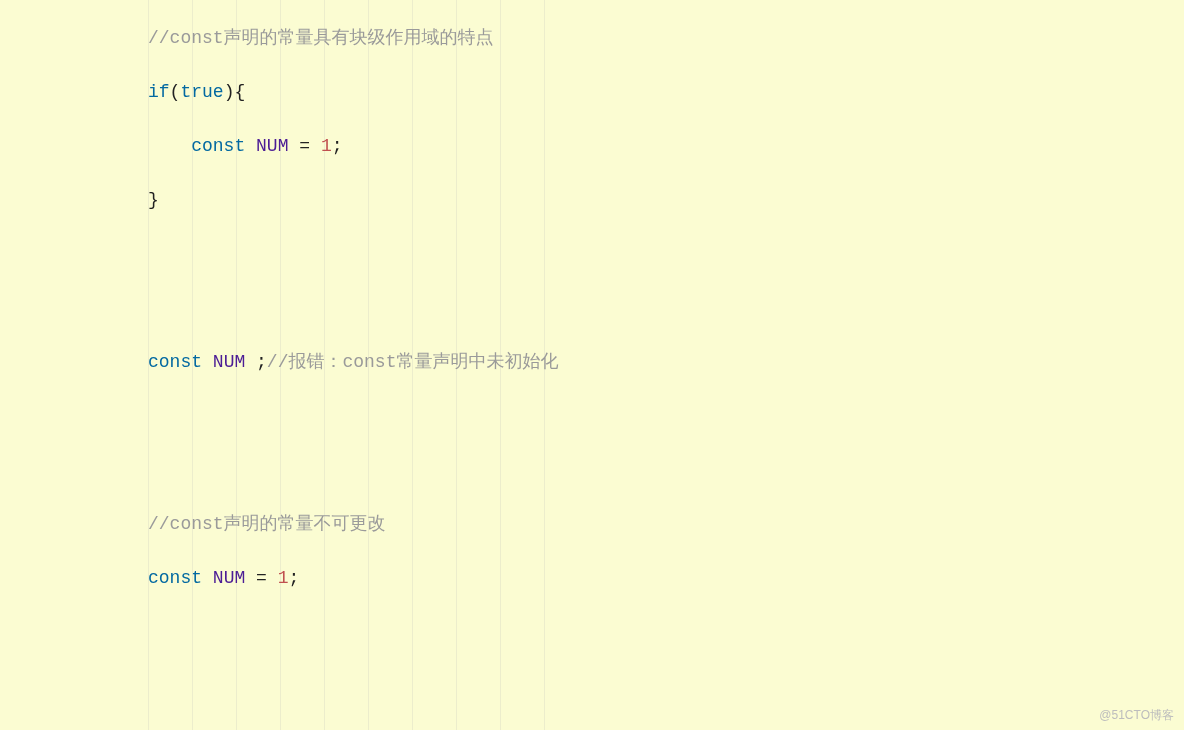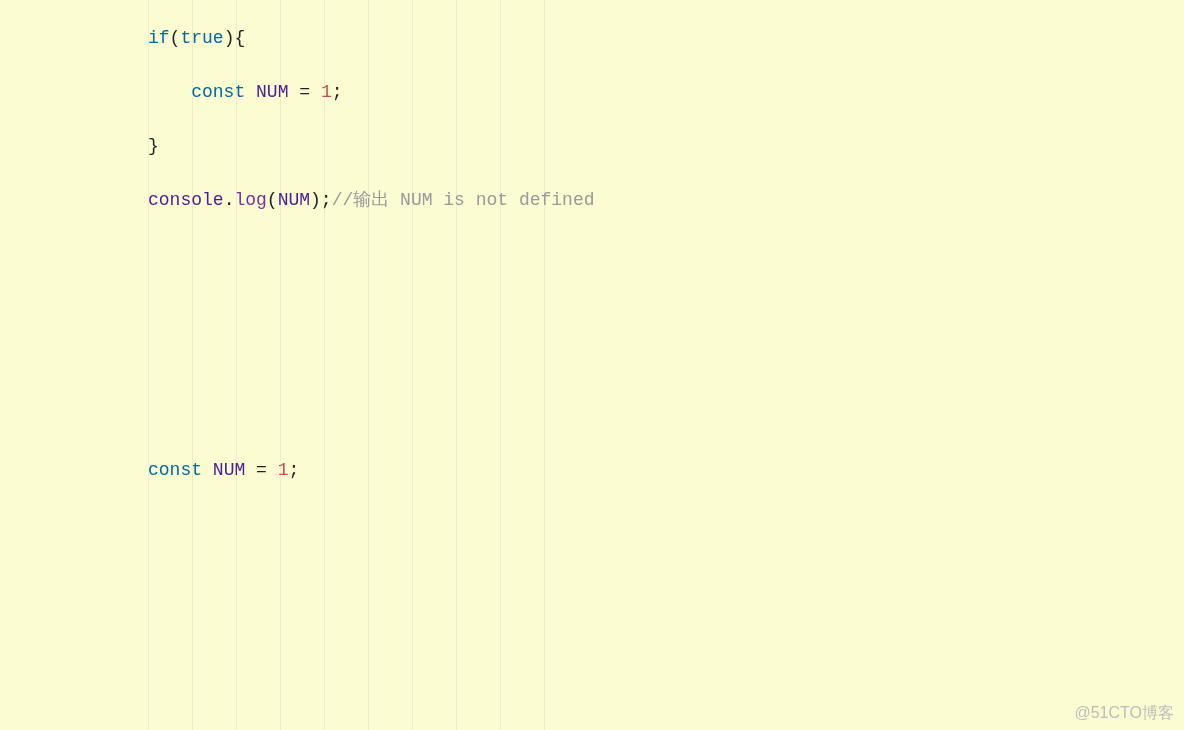--- a/index.html
+++ b/index.html
@@ -48,50 +48,51 @@
   .kw { color: #0369a1; }
   .fn { color: #7b2fa0; }
   .id { color: #4c1d95; }
   .nm { color: #c05050; }
   .op { color: #222; }
   .pn { color: #222; }
   .watermark {
     position: absolute;
     right: 10px;
     bottom: 6px;
-    font-size: 16px;
+    font-size: 12px;
     color: #bdbdbd;
     font-family: sans-serif;
   }
 </style>
 </head>
 <body>
 
 <div class="editor">
   <div class="guides">
       <div class="guide" style="left: 148px;"></div>
       <div class="guide" style="left: 192px;"></div>
       <div class="guide" style="left: 236px;"></div>
       <div class="guide" style="left: 280px;"></div>
       <div class="guide" style="left: 324px;"></div>
       <div class="guide" style="left: 368px;"></div>
       <div class="guide" style="left: 412px;"></div>
       <div class="guide" style="left: 456px;"></div>
       <div class="guide" style="left: 500px;"></div>
       <div class="guide" style="left: 544px;"></div>
     </div>
-  <pre class="code">
+  <pre class="code"><span class="line"><span class="c">//const声明的常量具有块级作用域的特点</span></span>
 <span class="line"><span class="kw">if</span><span class="pn">(</span><span class="kw">true</span><span class="pn">){</span></span>
 <span class="line"><span>    </span><span class="kw">const</span><span> </span><span class="id">NUM</span><span> </span><span class="op">=</span><span> </span><span class="nm">1</span><span class="pn">;</span></span>
 <span class="line"><span class="pn">}</span></span>
-<span class="line"><span class="id">console</span><span class="pn">.</span><span class="fn">log</span><span class="pn">(</span><span class="id">NUM</span><span class="pn">);</span><span class="c">//输出 NUM is not defined</span></span>
 <span class="line"><span> </span></span>
 <span class="line"><span> </span></span>
+<span class="line"><span class="kw">const</span><span> </span><span class="id">NUM</span><span class="pn"> ;</span><span class="c">//报错：const常量声明中未初始化</span></span>
 <span class="line"><span> </span></span>
 <span class="line"><span> </span></span>
+<span class="line"><span class="c">//const声明的常量不可更改</span></span>
 <span class="line"><span class="kw">const</span><span> </span><span class="id">NUM</span><span> </span><span class="op">=</span><span> </span><span class="nm">1</span><span class="pn">;</span></span>
 <span class="line"></span>
 
 
 
 
 
 
 
 

